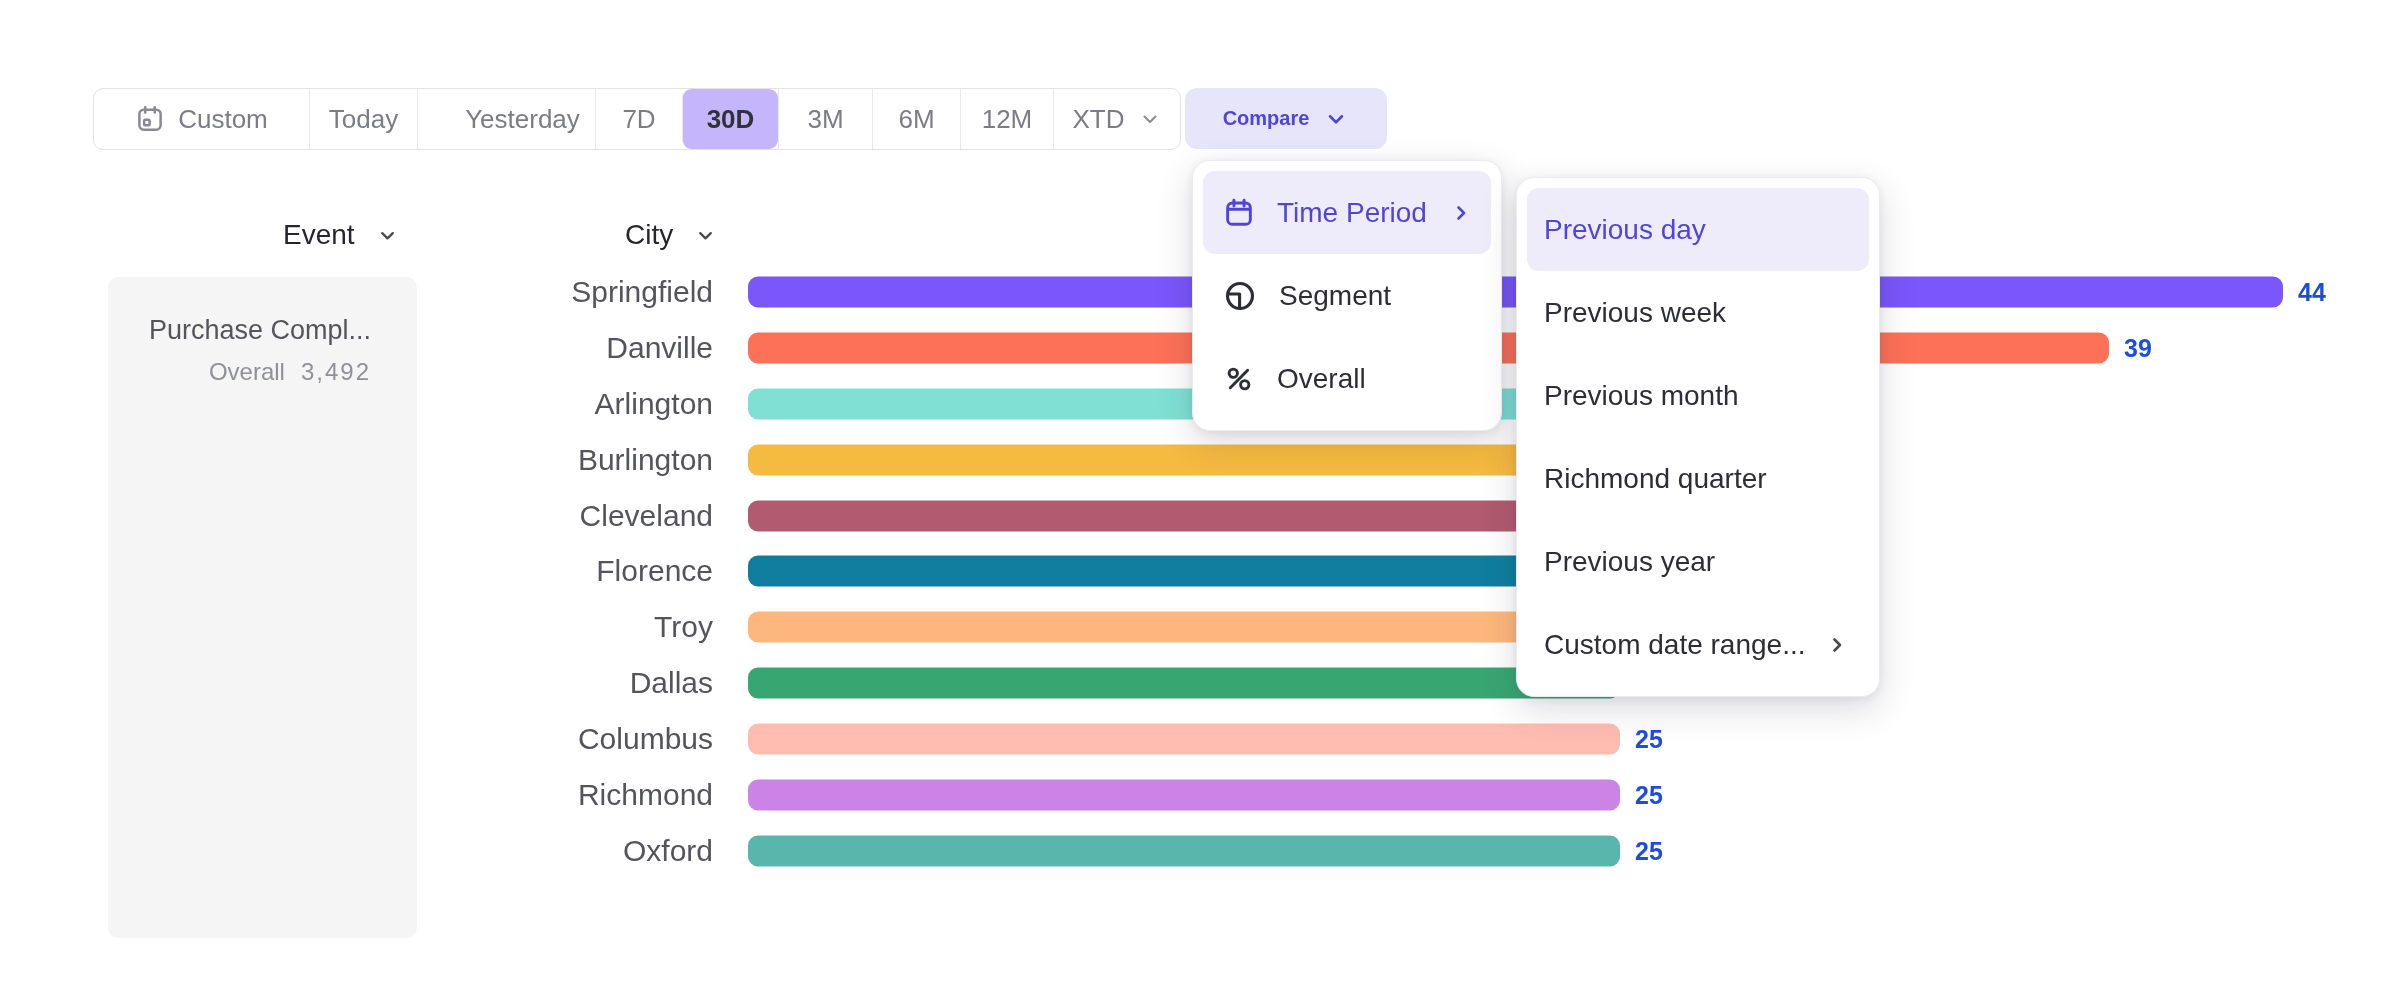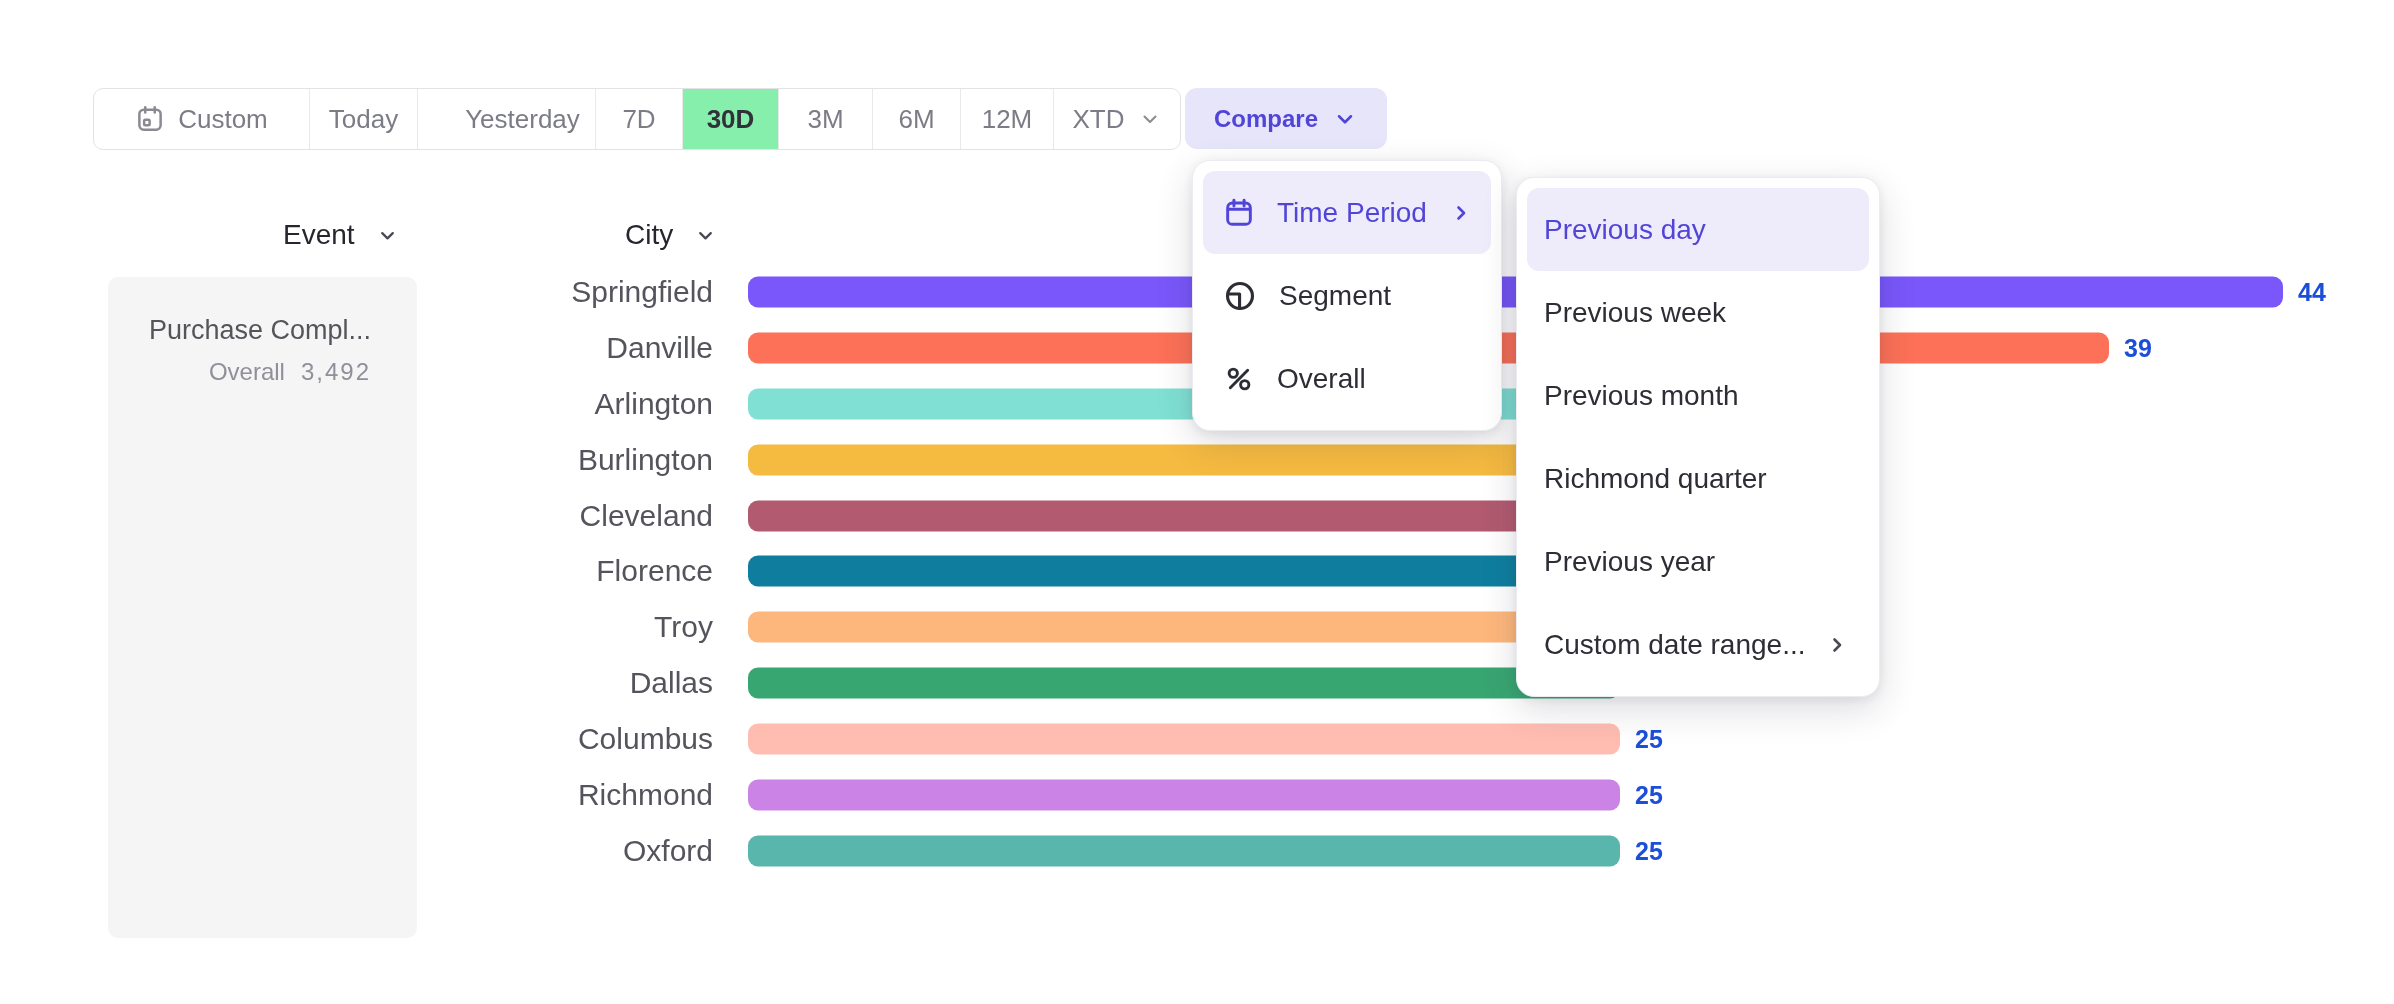--- a/index.html
+++ b/index.html
@@ -23,27 +23,27 @@
   .range-group .tb-btn + .tb-btn { border-left:1.5px solid #e9e9ec; }
   .range-group .tb-btn:nth-child(1){ width:215px; border-radius:8px 0 0 8px; }
   .range-group .tb-btn:nth-child(2){ width:108px; }
   .range-group .tb-btn:nth-child(3){ width:178px;padding-left:32px; }
   .range-group .tb-btn:nth-child(4){ width:87px; }
   .range-group .tb-btn:nth-child(5){ width:96px; }
   .range-group .tb-btn:nth-child(6){ width:94px; }
   .range-group .tb-btn:nth-child(7){ width:88px; }
   .range-group .tb-btn:nth-child(8){ width:93px; }
   .range-group .tb-btn:nth-child(9){ width:127px; border-radius:0 8px 8px 0; }
-  .tb-btn.selected { background:#86efac; color:#31313a; font-weight:700; }
+  .tb-btn.selected { background:#c4b5fd; color:#31313a; font-weight:700;border-radius:9px; }
   .tb-btn .icon { color:#8a8a92; }
 
   .compare-btn {
     position:absolute; left:1185px; top:88px; height:61px; width:202px;
     border:none; border-radius:12px; background:#e7e5fa; color:#5145d8;
-    font-family:inherit; font-size:24px; font-weight:700;
+    font-family:inherit; font-size:20px; font-weight:700;
     display:flex; align-items:center; justify-content:center; gap:14px; cursor:pointer;
   }
 
   
   .col-header {
     position:absolute; top:219px; height:32px;
     display:flex; align-items:center; gap:21px;
     font-size:28px; font-weight:500; color:#26262e; cursor:pointer;
   }
   #event-header { left:283px; }

